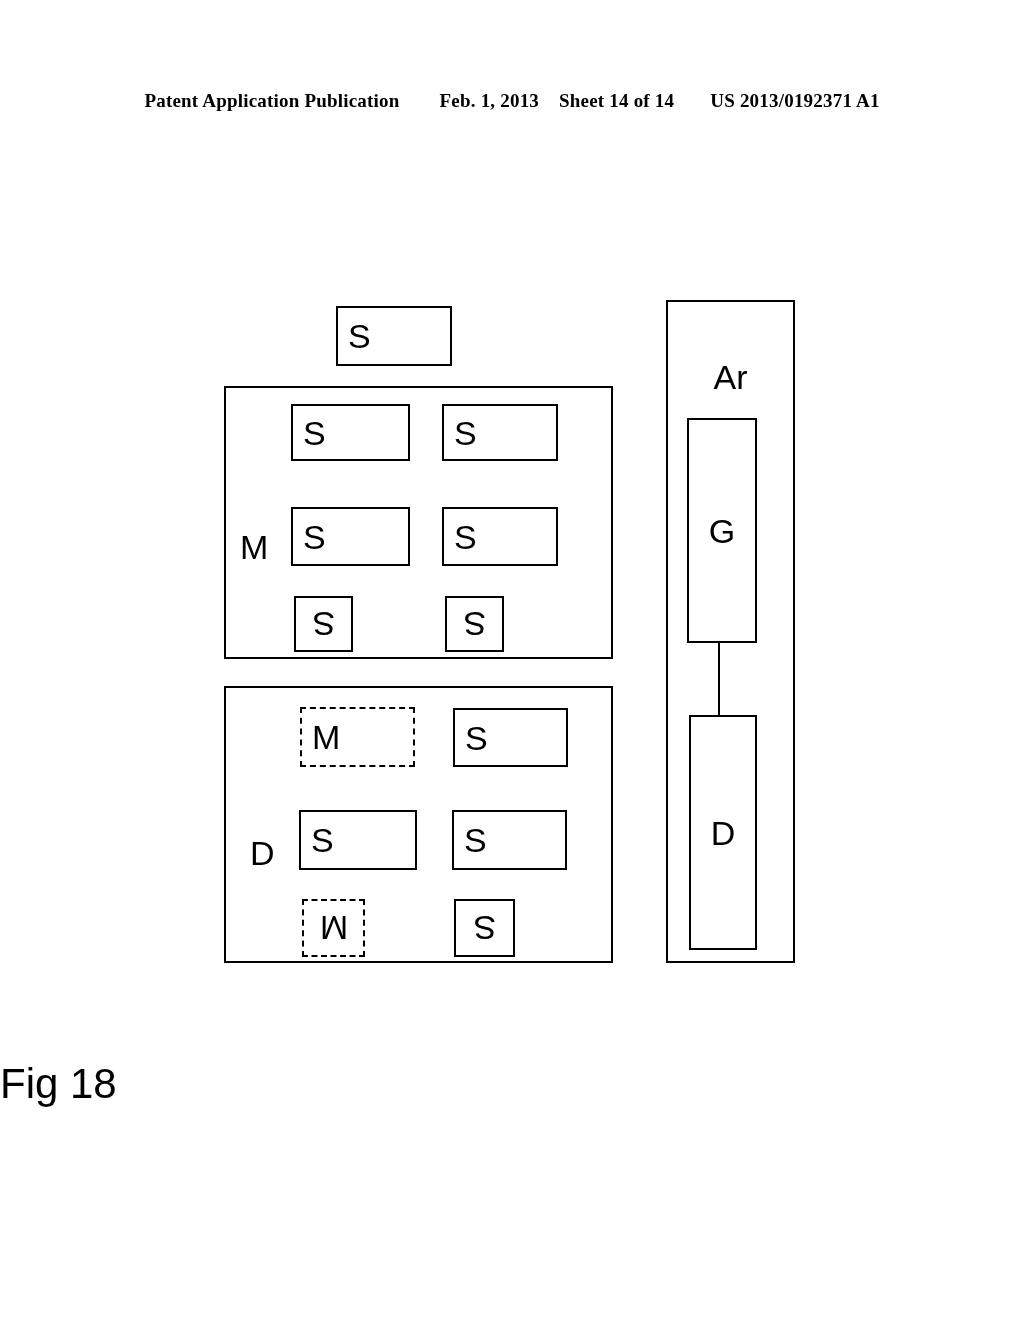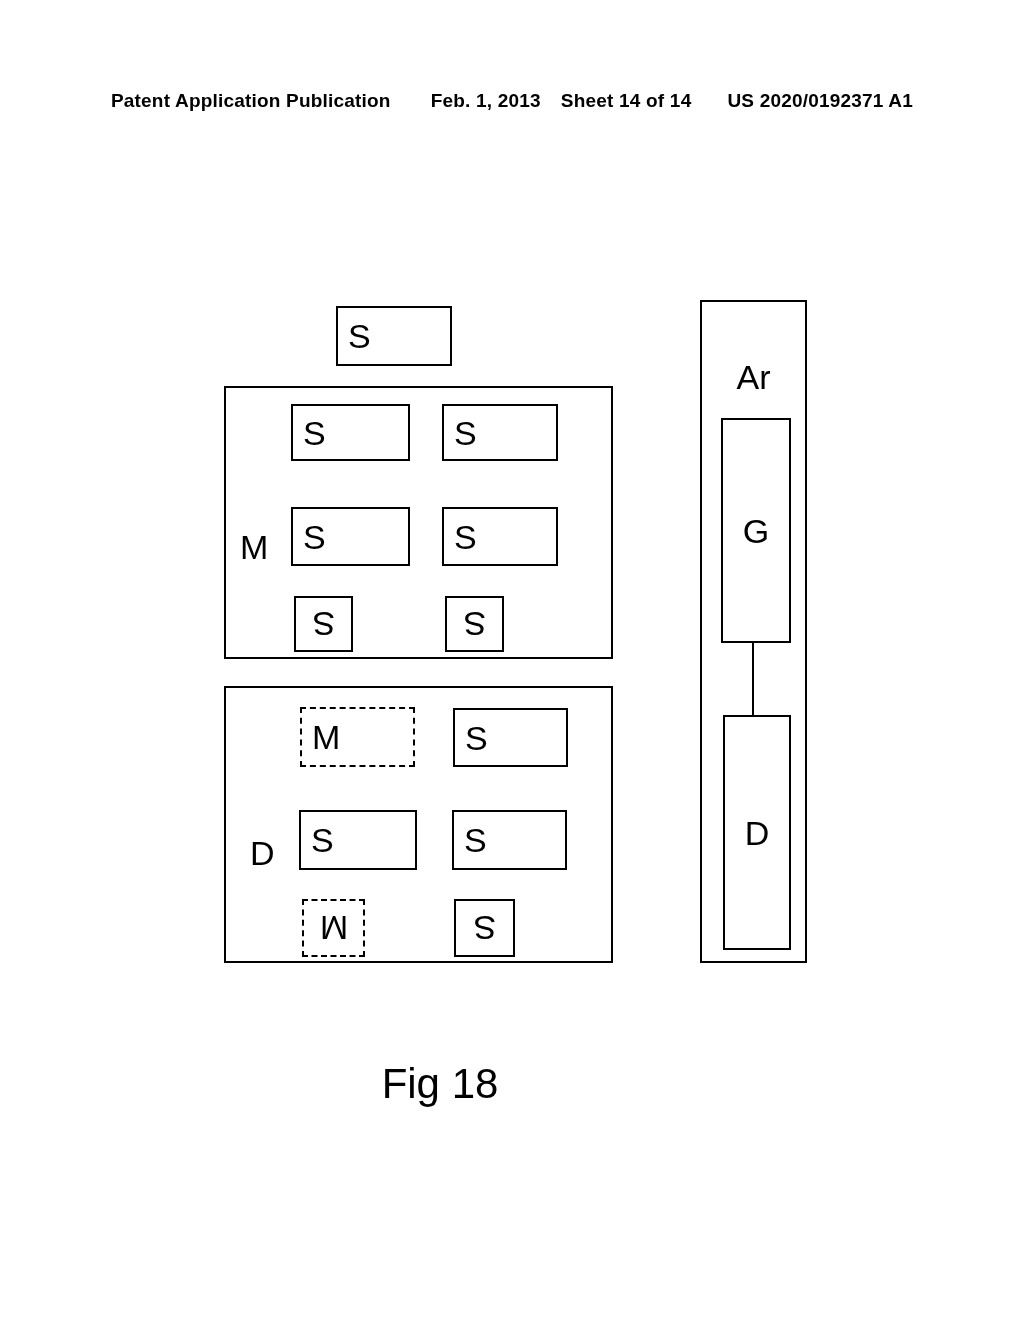--- a/index.html
+++ b/index.html
@@ -16,21 +16,21 @@
     overflow: hidden;
   }
 
   
   .patent-header {
     position: absolute;
     top: 86px;
     left: 0;
     width: 1024px;
     height: 30px;
-    font-family: Liberation Sans, sans-serif;
+    font-family: Liberation Serif, serif;
     font-weight: bold;
     font-size: 19px;
     letter-spacing: 0.2px;
     display: flex;
     justify-content: center;
     align-items: center;
     white-space: pre;
   }
   .patent-header .seg { display: inline-block; }
   .gap-lg { display: inline-block; width: 36px; }
@@ -98,37 +98,36 @@
   
   .connector {
     position: absolute;
     background: #000000;
   }
 
   
   .fig-caption {
     position: absolute;
     width: 880px;
-    text-align: center;
     font-size: 42px;
     line-height: 1;
     font-family: "Liberation Sans", sans-serif;
   }
 </style>
 </head>
 <body>
 
 <div class="patent-header">
   <span class="seg">Patent Application Publication</span>
   <span class="gap-xl"></span>
   <span class="seg">Feb. 1, 2013</span>
   <span class="gap-md"></span>
   <span class="seg">Sheet 14 of 14</span>
   <span class="gap-lg"></span>
-  <span class="seg">US 2020/0192371 A1</span>
+  <span class="seg">US 2013/0192371 A1</span>
 </div>
 
 <div class="figure">
 
   <div class="box" style="left:336px; top:306px; width:116px; height:60px;">
     <span class="box-label lbl-left">S</span>
   </div>
 
   <div class="box container" style="left:224px; top:386px; width:389px; height:273px;">
 
@@ -175,21 +174,21 @@
     </div>
 
     <div class="box dashed" style="left:76px; top:211px; width:63px; height:58px;">
       <span class="box-label lbl-rot">M</span>
     </div>
     <div class="box" style="left:228px; top:211px; width:61px; height:58px;">
       <span class="box-label lbl-rot">S</span>
     </div>
   </div>
 
-  <div class="box container" style="left:700px; top:300px; width:107px; height:663px;">
+  <div class="box container" style="left:666px; top:300px; width:129px; height:663px;">
 
     <span class="box-label" style="left:50%; top:58px; transform:translateX(-50%);">Ar</span>
 
     <div class="box" style="left:19px; top:116px; width:70px; height:225px;">
       <span class="box-label lbl-center">G</span>
     </div>
 
     <div class="connector" style="left:50px; top:341px; width:2px; height:72px;"></div>
 
     <div class="box" style="left:21px; top:413px; width:68px; height:235px;">

